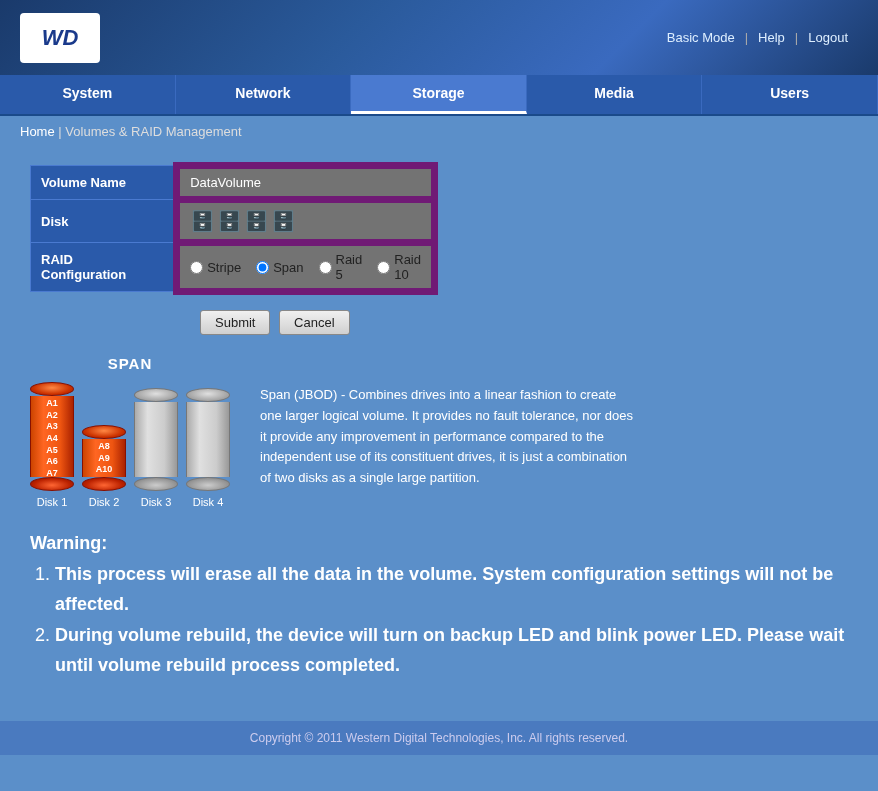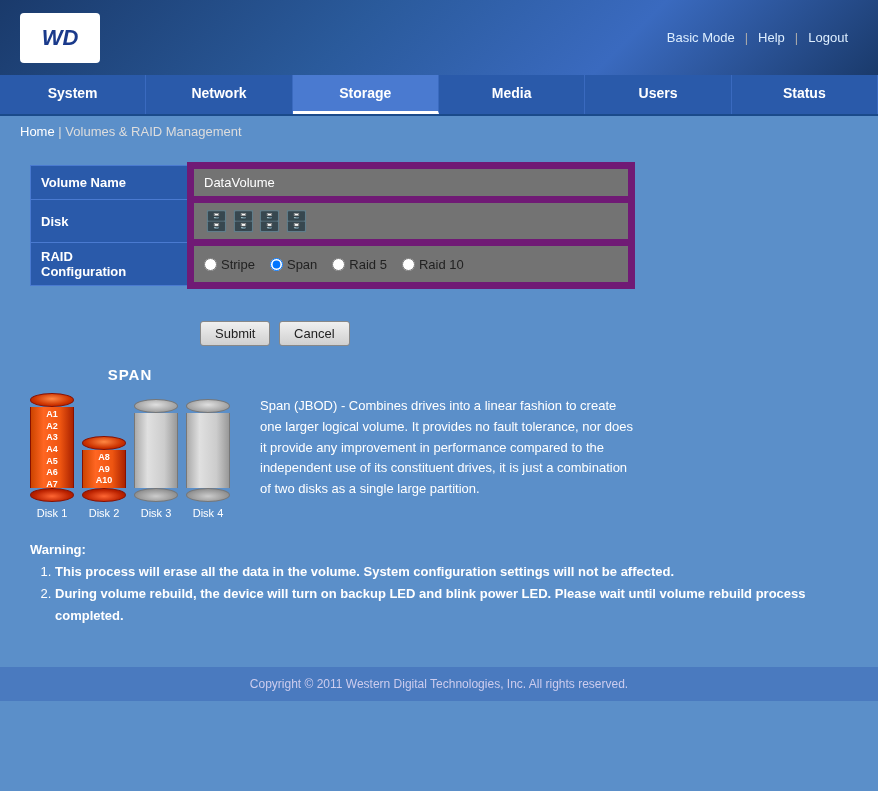--- a/index.html
+++ b/index.html
@@ -84,23 +84,23 @@
     #breadcrumb span { color: #ddd; }
 
     
     #main {
       background: #5b8fc9;
       padding: 15px 30px 15px 30px;
     }
 
     
     .form-table {
-      width: 605px;
+      width: 408px;
       border-collapse: collapse;
-      margin-bottom: 32px;
+      margin-bottom: 15px;
     }
     .form-table td {
       padding: 6px 10px;
       vertical-align: middle;
     }
     .form-label {
       background: #2a5aaa;
       color: #fff;
       font-weight: bold;
       width: 160px;
@@ -240,21 +240,21 @@
       color: #fff;
       font-size: 13px;
       line-height: 1.6;
       max-width: 380px;
       padding-top: 30px;
     }
 
     
     #warning {
       color: #fff;
-      font-size: 13px;
+      font-size: 18px;
       margin: 15px 0;
       line-height: 1.7;
     }
     #warning b { font-weight: bold; }
     #warning ol { margin-left: 25px; }
     #warning li b { font-weight: bold; }
 
     
     #footer {
       background: #4a7abf;
@@ -280,21 +280,20 @@
     <span class="header-link">Logout</span>
   </div>
 </div>
 
 <div id="nav">
   <div class="nav-item">System</div>
   <div class="nav-item">Network</div>
   <div class="nav-item active">Storage</div>
   <div class="nav-item">Media</div>
   <div class="nav-item">Users</div>
-  <div class="nav-item">Status</div>
 </div>
 
 <div id="breadcrumb">
   <a href="#">Home</a>
   <span>|</span>
   <span>Volumes &amp; RAID Management</span>
 </div>
 
 <div id="main">
 

